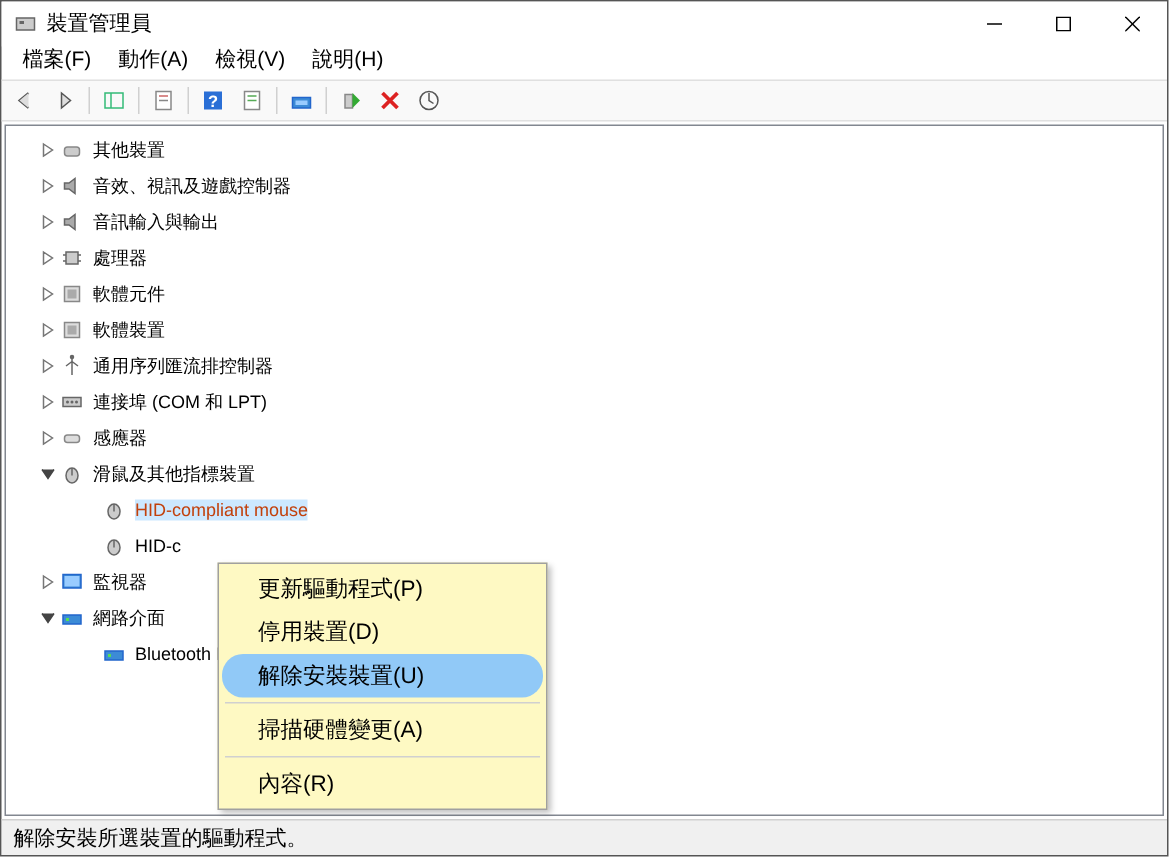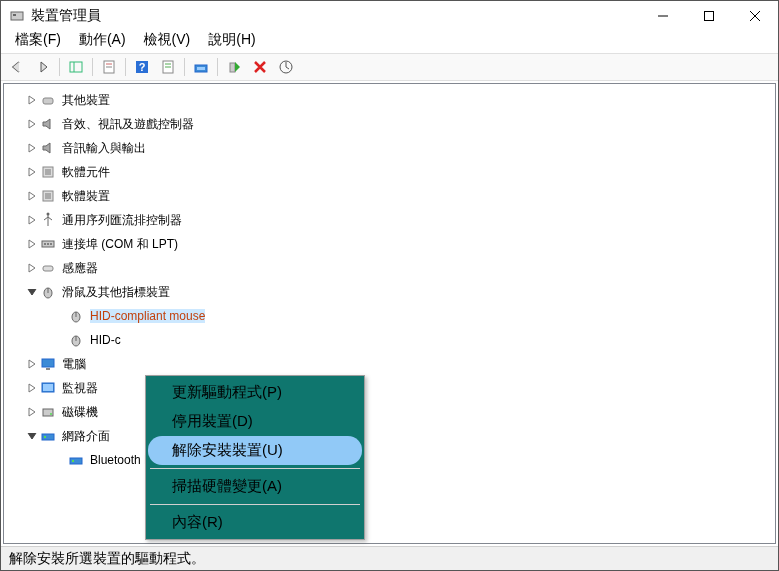--- a/index.html
+++ b/index.html
@@ -16,21 +16,21 @@
 .toolbar .sep { width: 1px; height: 18px; background: #d0d0d0; margin: 0 2px; }
 .tree-container { flex: 1; border: 1px solid #828790; margin: 2px; overflow-y: scroll; overflow-x: hidden; background: #fff; position: relative; }
 .tree { padding: 4px 0; }
 .node { display: flex; align-items: center; height: 24px; white-space: nowrap; }
 .node .expander { width: 16px; display: flex; justify-content: center; color: #666; font-size: 10px; }
 .node .dicon { width: 18px; height: 16px; margin-right: 4px; }
 .node .label { font-size: 12px; }
 .node.selected .label { background: #cce8ff; color: #c2410c; }
 .child { padding-left: 48px; }
 .cat { padding-left: 20px; }
-.contextmenu { position: absolute; left: 145px; top: 375px; width: 220px; background: #0f766e; border: 1px solid #a0a0a0; box-shadow: 2px 2px 4px rgba(0,0,0,0.25); padding: 2px; z-index: 100; }
+.contextmenu { position: absolute; left: 145px; top: 375px; width: 220px; background: #fef9c3; border: 1px solid #a0a0a0; box-shadow: 2px 2px 4px rgba(0,0,0,0.25); padding: 2px; z-index: 100; }
 .contextmenu .item { padding: 5px 24px; font-size: 15px; }
 .contextmenu .item.hl { background: #91c9f7; border-radius: 14px; }
 .contextmenu .divider { height: 1px; background: #d0d0d0; margin: 3px 2px; }
 .statusbar { height: 24px; display: flex; align-items: center; padding: 0 8px; background: #f0f0f0; border-top: 1px solid #d0d0d0; font-size: 14px; text-align: right; }
 ::-webkit-scrollbar { width: 17px; }
 ::-webkit-scrollbar-track { background: #f0f0f0; }
 ::-webkit-scrollbar-thumb { background: #c0c0c0; }
 ::-webkit-scrollbar-button { background: #f0f0f0; height: 17px; }
 </style>
 </head>
@@ -172,20 +172,35 @@
           </svg></span>
         <span class="label">音訊輸入與輸出</span>
       </div>
       <div class="node cat">
         <span class="expander">
           <svg width="10" height="10">
             <path d="M2 1 L8 5 L2 9 Z" fill="none" stroke="#777"></path>
           </svg>
         </span>
         <span class="dicon"><svg width="16" height="16">
+            <rect x="4" y="4" width="8" height="8" fill="#ccc" stroke="#666"></rect>
+            <line x1="2" y1="6" x2="4" y2="6" stroke="#666"></line>
+            <line x1="2" y1="10" x2="4" y2="10" stroke="#666"></line>
+            <line x1="12" y1="6" x2="14" y2="6" stroke="#666"></line>
+            <line x1="12" y1="10" x2="14" y2="10" stroke="#666"></line>
+          </svg></span>
+        <span class="label">處理器</span>
+      </div>
+      <div class="node cat">
+        <span class="expander">
+          <svg width="10" height="10">
+            <path d="M2 1 L8 5 L2 9 Z" fill="none" stroke="#777"></path>
+          </svg>
+        </span>
+        <span class="dicon"><svg width="16" height="16">
             <rect x="3" y="3" width="10" height="10" fill="#ddd" stroke="#888"></rect>
             <rect x="5" y="5" width="6" height="6" fill="#aaa"></rect>
           </svg></span>
         <span class="label">軟體元件</span>
       </div>
       <div class="node cat">
         <span class="expander">
           <svg width="10" height="10">
             <path d="M2 1 L8 5 L2 9 Z" fill="none" stroke="#777"></path>
           </svg>
@@ -261,48 +276,24 @@
           </svg></span>
         <span class="label">HID-c</span>
       </div>
       <div class="node cat">
         <span class="expander">
           <svg width="10" height="10">
             <path d="M2 1 L8 5 L2 9 Z" fill="none" stroke="#777"></path>
           </svg>
         </span>
         <span class="dicon"><svg width="16" height="16">
-            <rect x="2" y="3" width="12" height="8" fill="#3c8bd6" stroke="#26c"></rect>
-            <rect x="6" y="12" width="4" height="2" fill="#888"></rect>
-          </svg></span>
-        <span class="label">電腦</span>
-      </div>
-      <div class="node cat">
-        <span class="expander">
-          <svg width="10" height="10">
-            <path d="M2 1 L8 5 L2 9 Z" fill="none" stroke="#777"></path>
-          </svg>
-        </span>
-        <span class="dicon"><svg width="16" height="16">
             <rect x="2" y="3" width="12" height="9" fill="#3c8bd6" stroke="#26c"></rect>
             <rect x="3" y="4" width="10" height="7" fill="#9cf"></rect>
           </svg></span>
         <span class="label">監視器</span>
-      </div>
-      <div class="node cat">
-        <span class="expander">
-          <svg width="10" height="10">
-            <path d="M2 1 L8 5 L2 9 Z" fill="none" stroke="#777"></path>
-          </svg>
-        </span>
-        <span class="dicon"><svg width="16" height="16">
-            <rect x="3" y="5" width="10" height="7" fill="#ccc" stroke="#666"></rect>
-            <circle cx="11" cy="10" r="1" fill="#5d5"></circle>
-          </svg></span>
-        <span class="label">磁碟機</span>
       </div>
       <div class="node cat">
         <span class="expander">
           <svg width="10" height="10">
             <path d="M1 2 L5 8 L9 2" fill="#444" stroke="#444"></path>
           </svg>
         </span>
         <span class="dicon"><svg width="16" height="16">
             <rect x="2" y="6" width="12" height="6" fill="#3c8bd6" stroke="#26c"></rect>
             <rect x="4" y="8" width="2" height="2" fill="#5d5"></rect>

